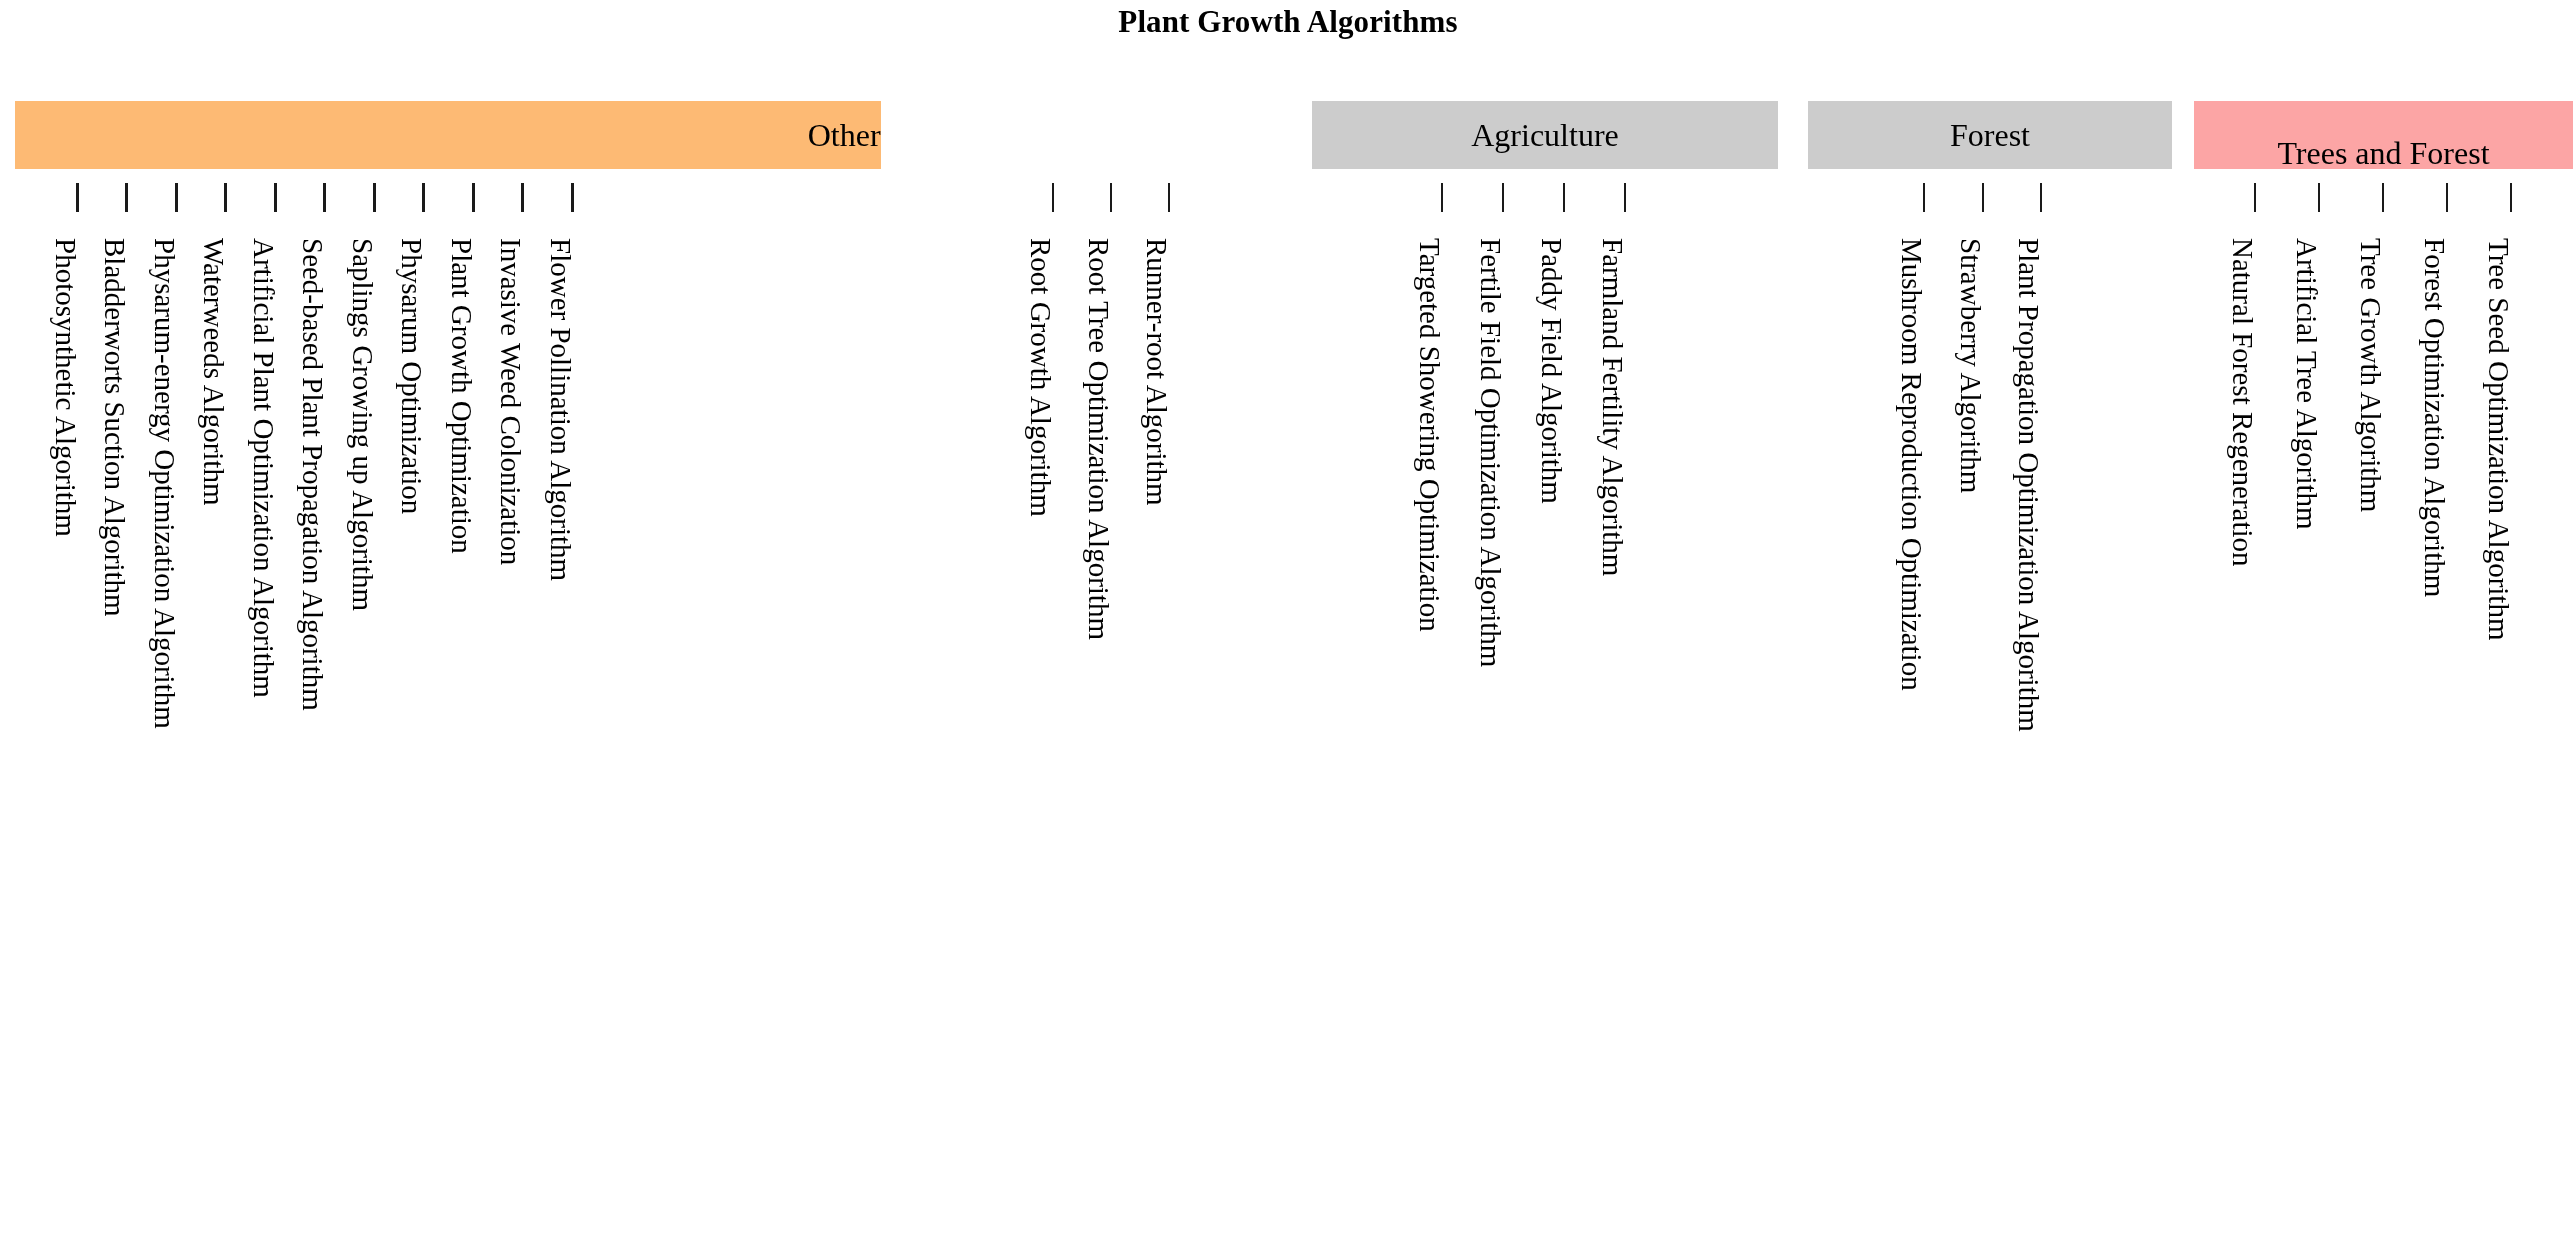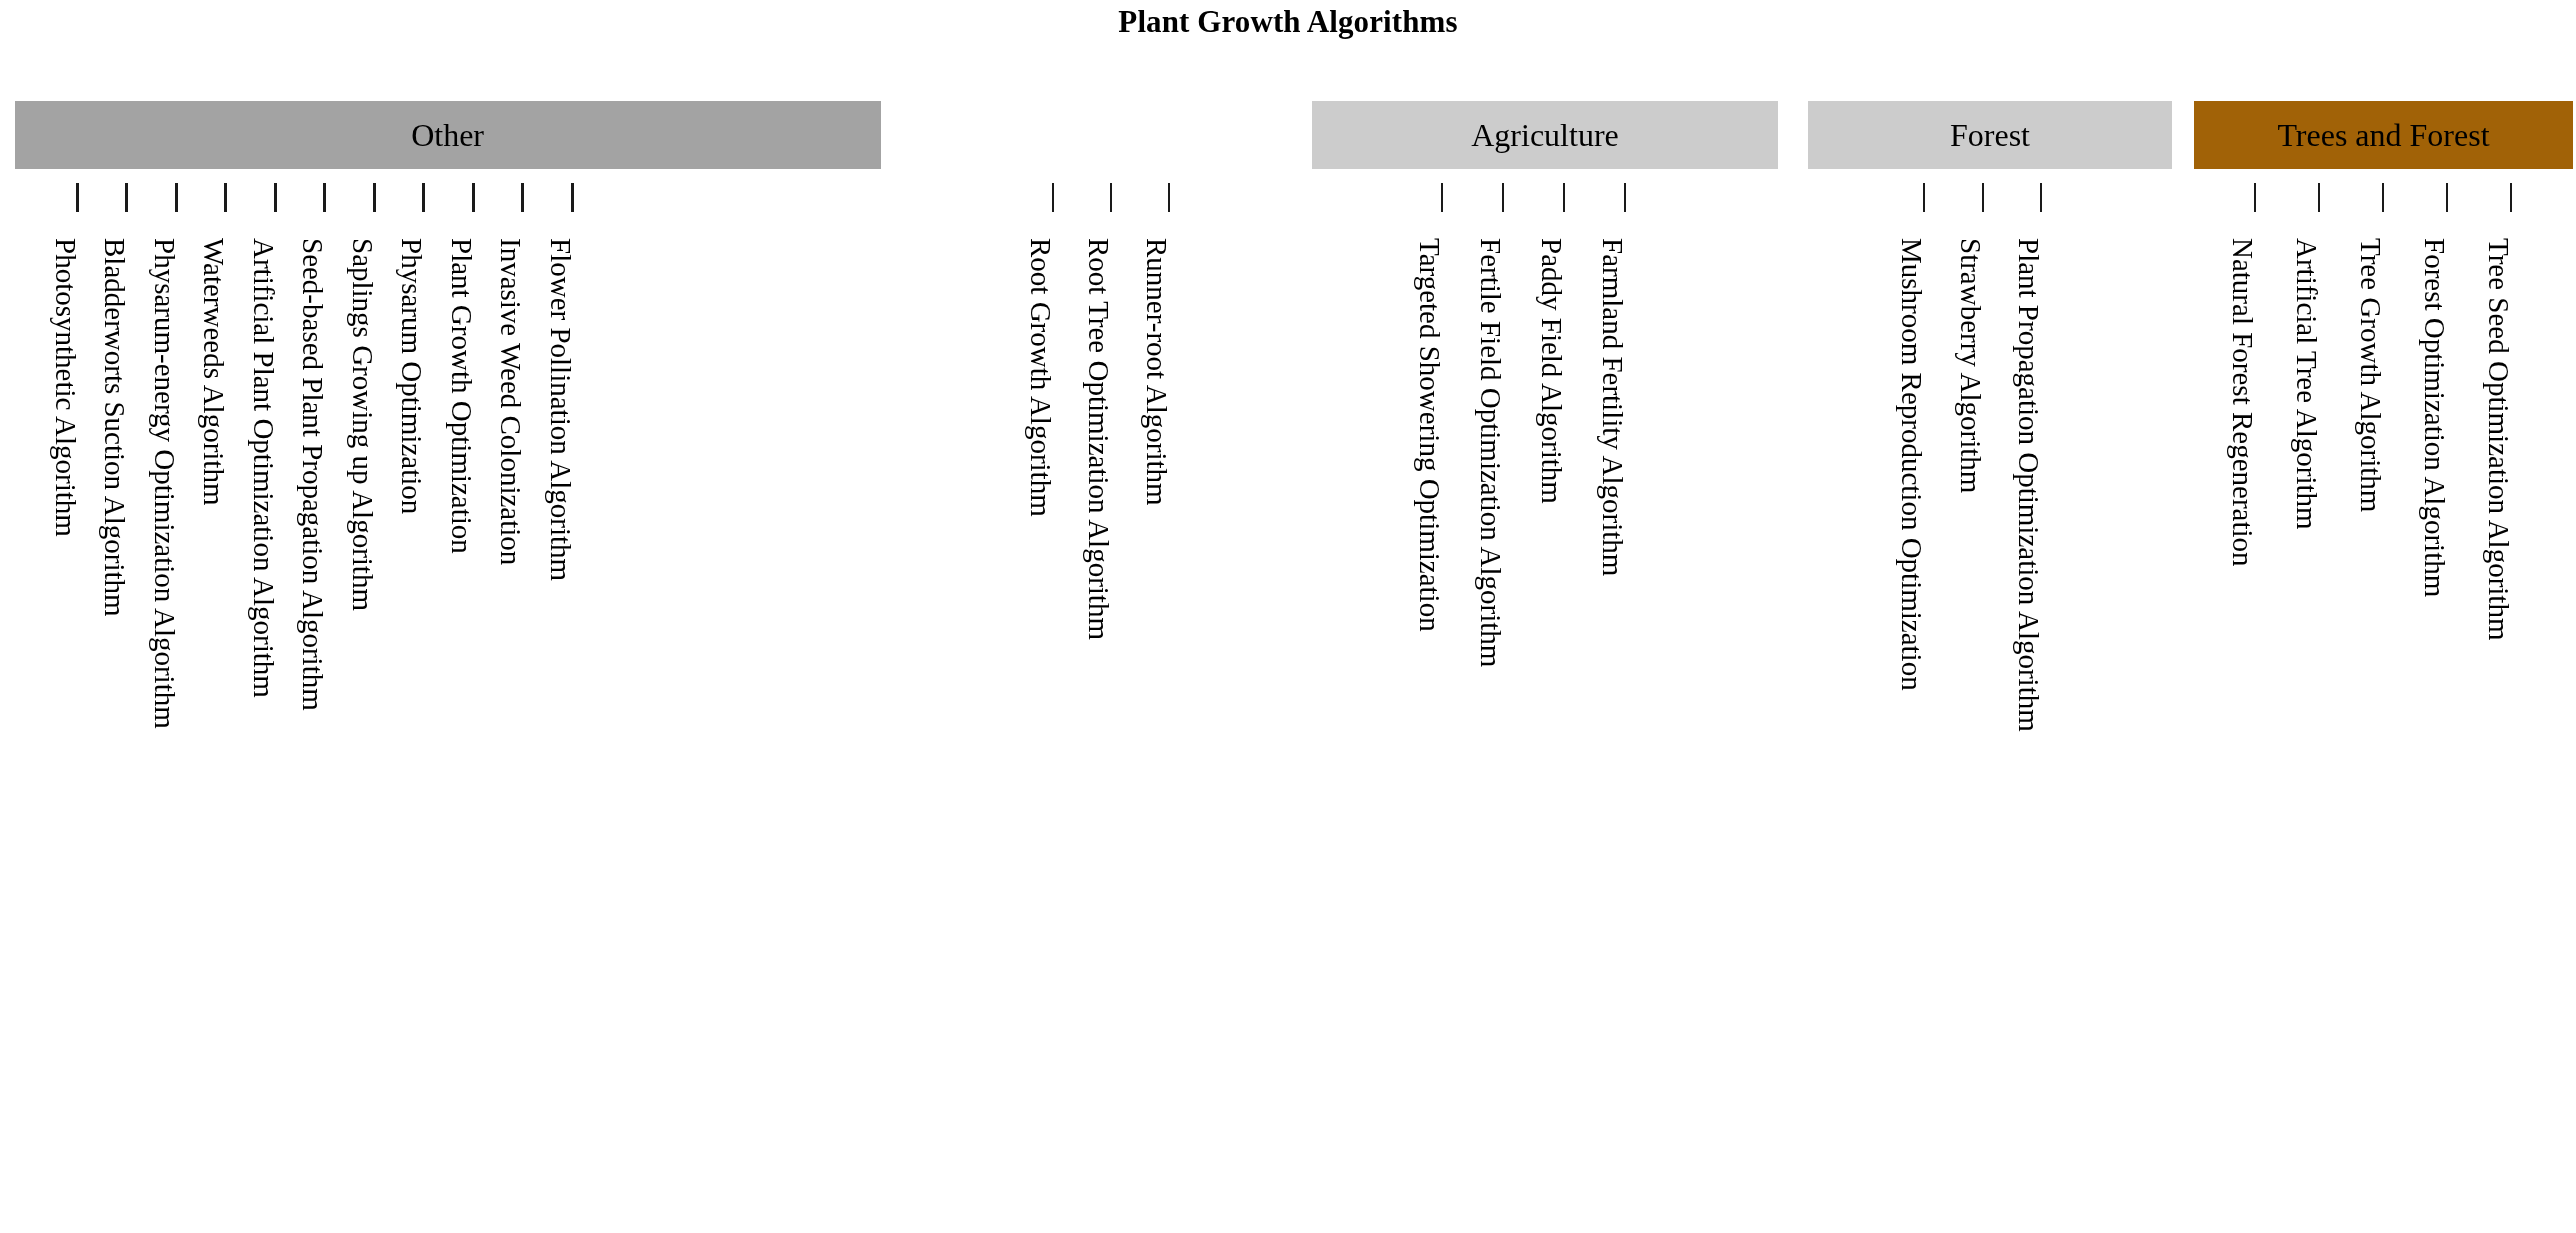--- a/index.html
+++ b/index.html
@@ -100,21 +100,21 @@
     color: #000000;
   }
 </style>
 </head>
 <body>
 
 <div id="page-title">Plant Growth Algorithms</div>
 
 <div id="diagram">
     <div class="group" style="left: 14.6px; width: 866px;">
-      <div class="group-header" style="background: #a3a3a3;">
+      <div class="group-header" style="background: #fdba74; justify-content: flex-end;">
         <span class="group-header-label">Other</span>
       </div>
       <div class="ticks-layer">
         <div class="item" style="left: 63px;">
           <div class="tick" style="background: rgb(26, 26, 26);"></div>
           <div class="item-label" style="transform: rotate(90deg);">Photosynthetic Algorithm</div>
         </div>
         <div class="item" style="left: 112px;">
           <div class="tick" style="background: rgb(26, 26, 26);"></div>
           <div class="item-label" style="transform: rotate(90deg);">Bladderworts Suction Algorithm</div>
@@ -209,21 +209,21 @@
           <div class="tick" style="background: rgb(26, 26, 26);"></div>
           <div class="item-label" style="transform: rotate(90deg);">Strawberry Algorithm</div>
         </div>
         <div class="item" style="left: 233px;">
           <div class="tick" style="background: rgb(26, 26, 26);"></div>
           <div class="item-label" style="transform: rotate(90deg);">Plant Propagation Optimization Algorithm</div>
         </div>
       </div>
     </div>
     <div class="group" style="left: 2194px; width: 379px;">
-      <div class="group-header" style="background: #a16207;">
+      <div class="group-header" style="background: #fca5a5; align-items: flex-end;">
         <span class="group-header-label">Trees and Forest</span>
       </div>
       <div class="ticks-layer">
         <div class="item" style="left: 61px;">
           <div class="tick" style="background: rgb(26, 26, 26);"></div>
           <div class="item-label" style="transform: rotate(90deg);">Natural Forest Regeneration</div>
         </div>
         <div class="item" style="left: 125px;">
           <div class="tick" style="background: rgb(26, 26, 26);"></div>
           <div class="item-label" style="transform: rotate(90deg);">Artificial Tree Algorithm</div>

